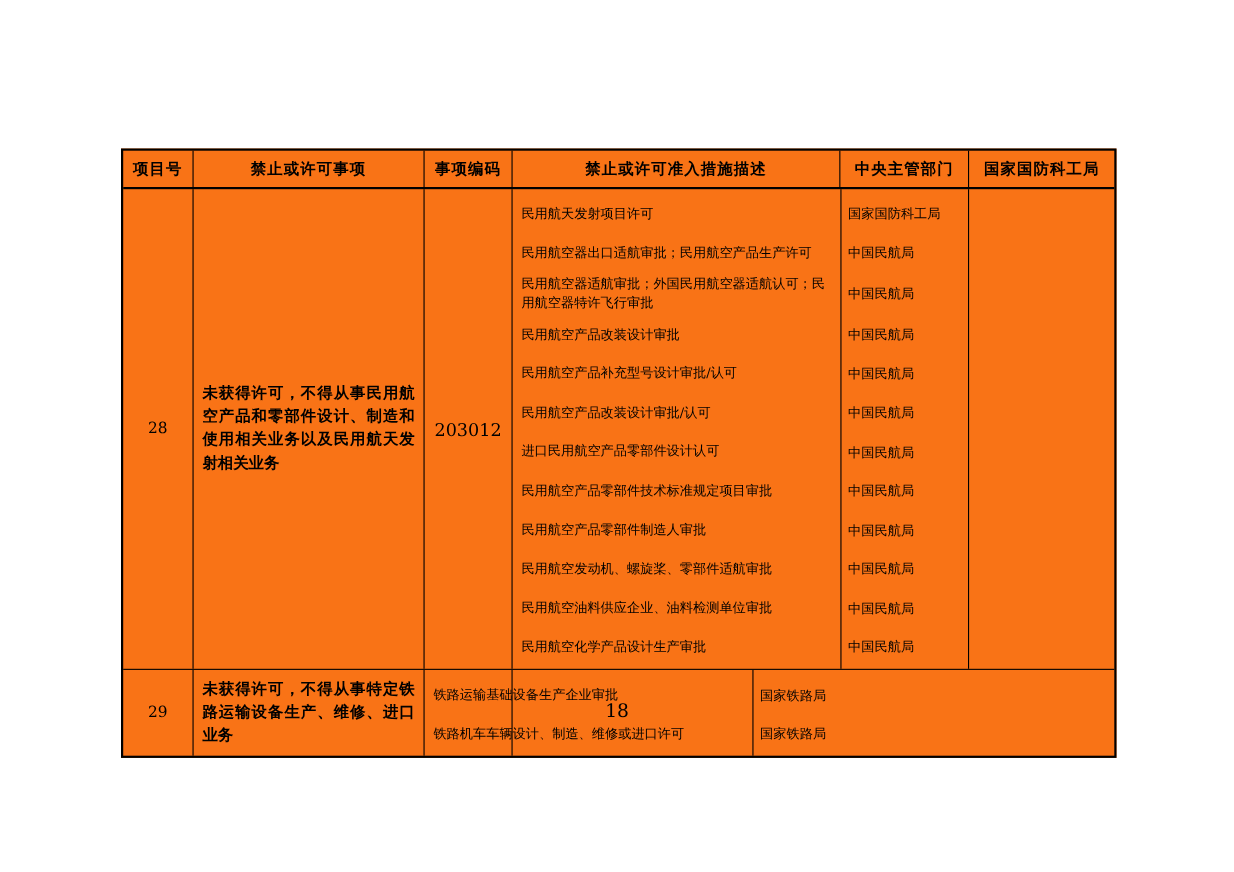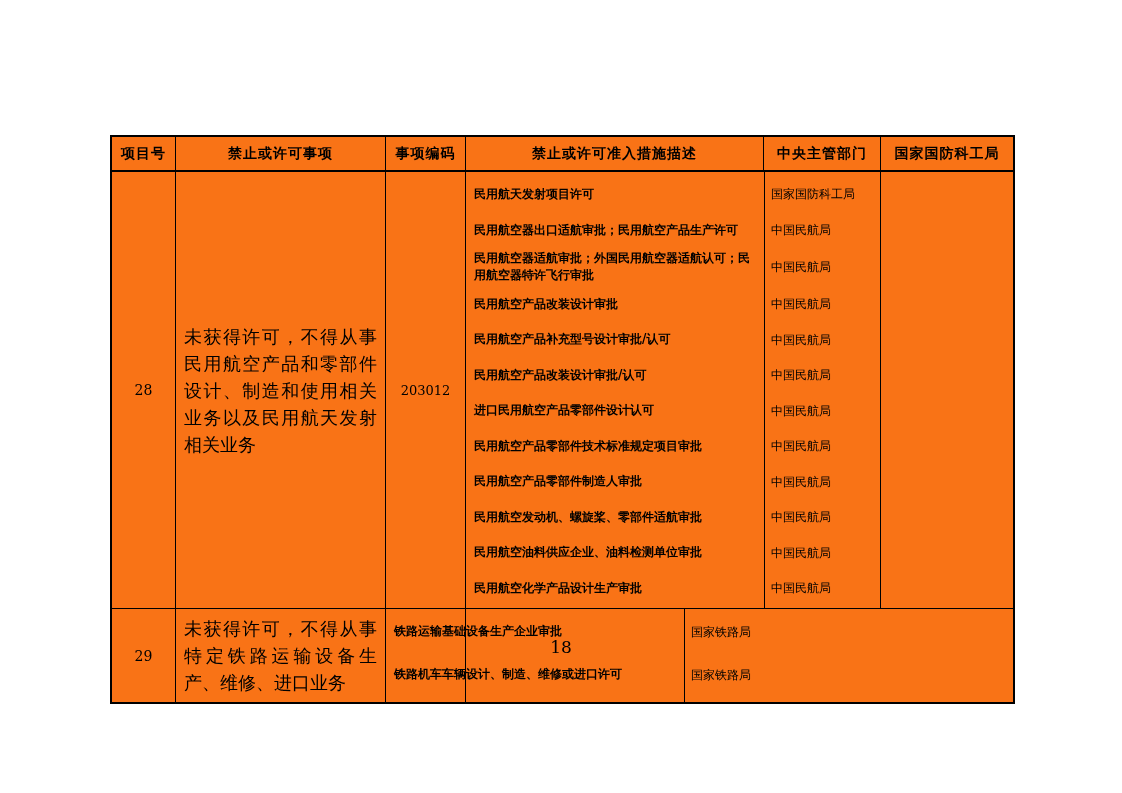--- a/index.html
+++ b/index.html
@@ -38,25 +38,26 @@
     display: grid;
     grid-template-columns: 64px 210px 80px 415px 132px;
     border-bottom: 1px solid #000;
   }
   .trow:last-child { border-bottom: none; }
   .cell { border-right: 1px solid #000; display: flex; }
   .c-itemno { align-items: center; justify-content: center; font-size: 14px; }
   .c-desc {
     align-items: center;
     padding: 6px 8px;
-    font-size: 18px;
+    font-size: 14px;
     line-height: 1.5;
     text-align: justify;
+    font-weight: bold;
   }
-  .c-code { align-items: center; justify-content: center; font-size: 13px; }
+  .c-code { align-items: center; justify-content: center; font-size: 16px; }
   .c-measures {
     flex-direction: column;
     padding: 5px 0 2px 0;
     position: relative;
   }
   .c-measures::after {
     content: "";
     position: absolute;
     left: 298px; top: 0; bottom: 0;
     width: 1px;
@@ -67,21 +68,20 @@
     grid-template-columns: 298px 117px;
     min-height: 35.5px;
     flex: 0 0 auto;
   }
   .measure-row:last-child { flex: 1 0 auto; }
   .m-desc {
     display: flex; align-items: center;
     padding: 2px 10px 2px 8px;
     font-size: 12px;
     line-height: 1.45;
-    font-weight: bold;
   }
   .m-dept {
     display: flex; align-items: center;
     padding: 2px 4px 2px 7px;
     font-size: 12px;
   }
   .c-local { border-right: none; }
   .page-number {
     position: absolute;
     left: 0; top: 637px;

